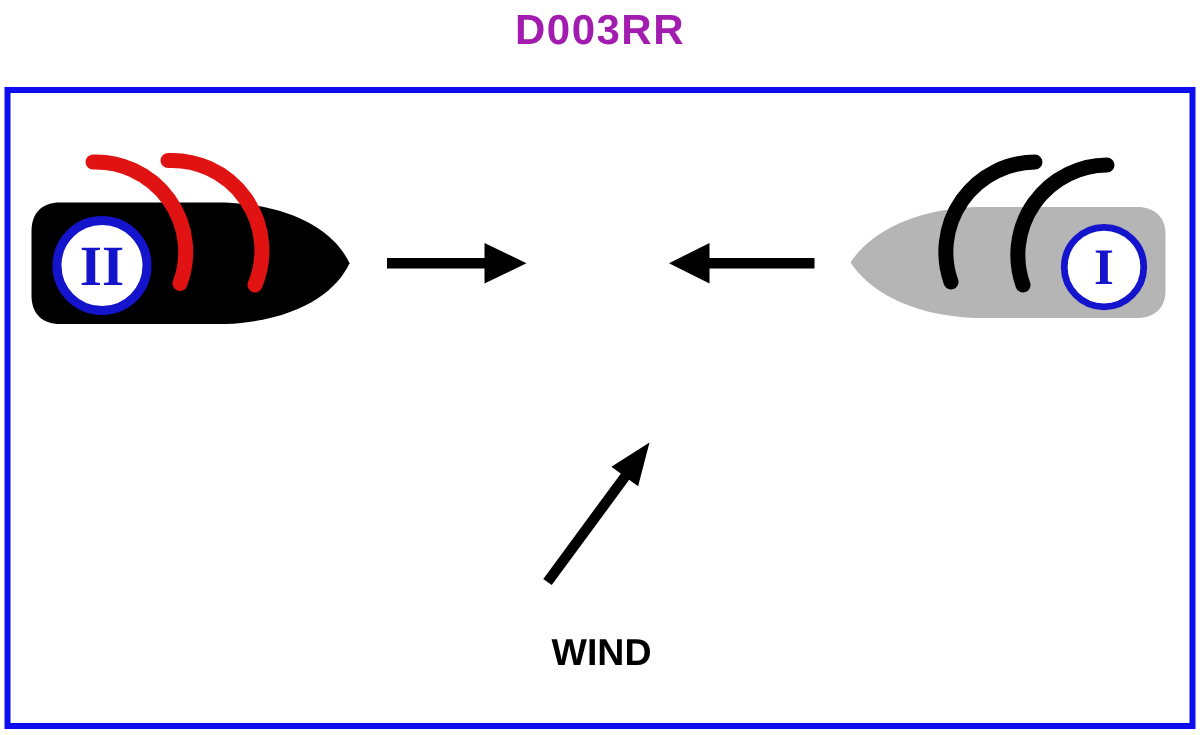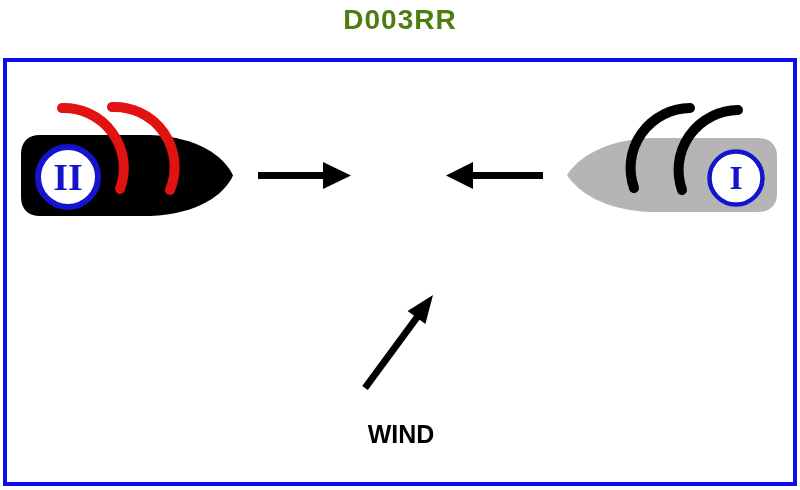--- a/index.html
+++ b/index.html
@@ -16,21 +16,21 @@
     overflow: hidden;
   }
   .diagram-title {
     position: absolute;
     top: 4px;
     left: 0;
     width: 800px;
     text-align: center;
     font-size: 28px;
     font-weight: bold;
-    color: #4d7c0f;
+    color: #a21caf;
     letter-spacing: 1px;
   }
   .frame {
     position: absolute;
     left: 3px;
     top: 58px;
     width: 794px;
     height: 428px;
     border: 4px solid #0d0df0;
     box-sizing: border-box;

